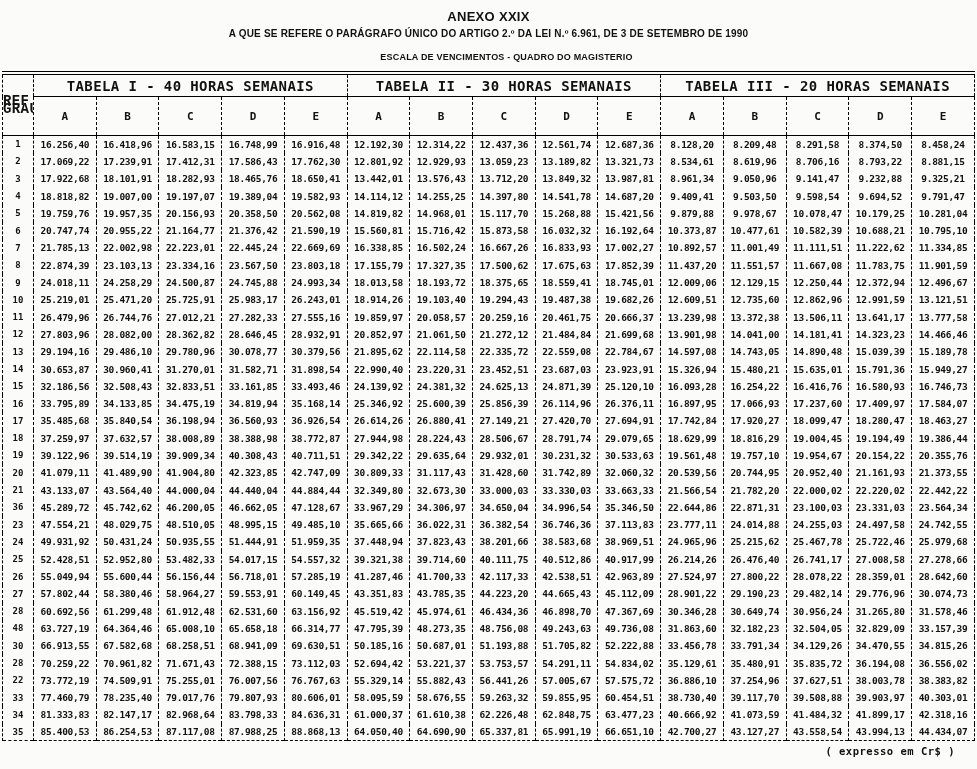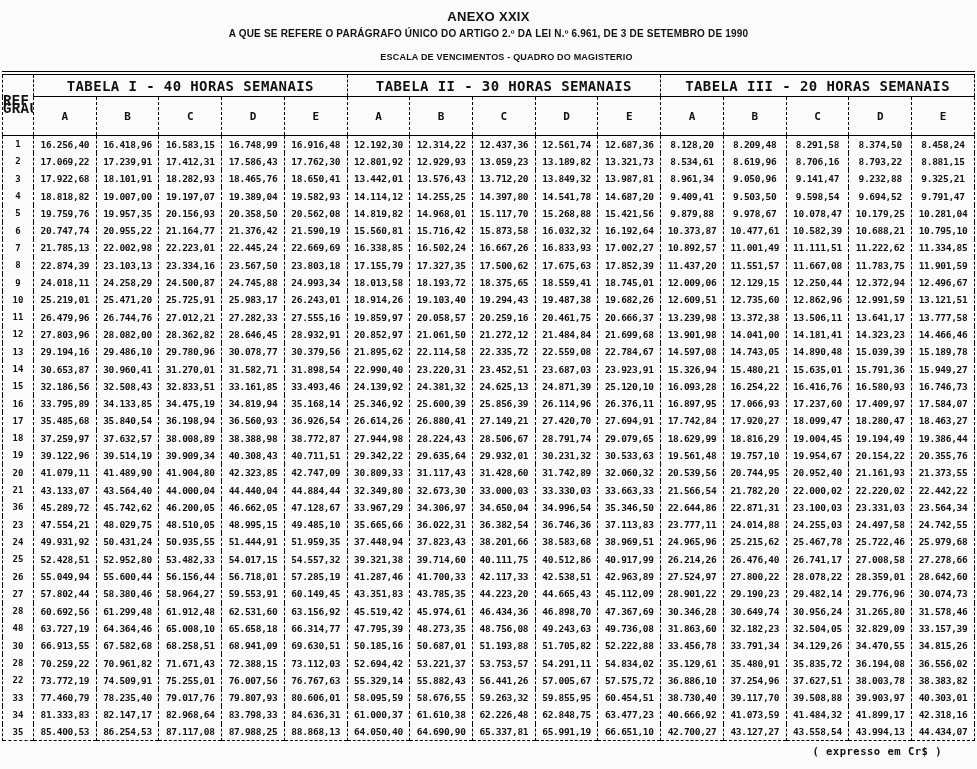--- a/index.html
+++ b/index.html
@@ -70,21 +70,21 @@
     height: 38px;
     border-bottom: 1px solid #000;
   }
   tbody tr { height: 17.3px; }
   td.grau-cell { font-size: 9px; }
   td.value-cell { font-size: 9.5px; letter-spacing: -0.3px; }
 
   
   .footer-note {
     text-align: right;
-    padding-right: 35px;
+    padding-right: 22px;
     margin-top: 4px;
     font-size: 10.5px;
     font-weight: bold;
     letter-spacing: 0.5px;
   }
 </style>
 </head>
 <body>
 
 <div class="page">

